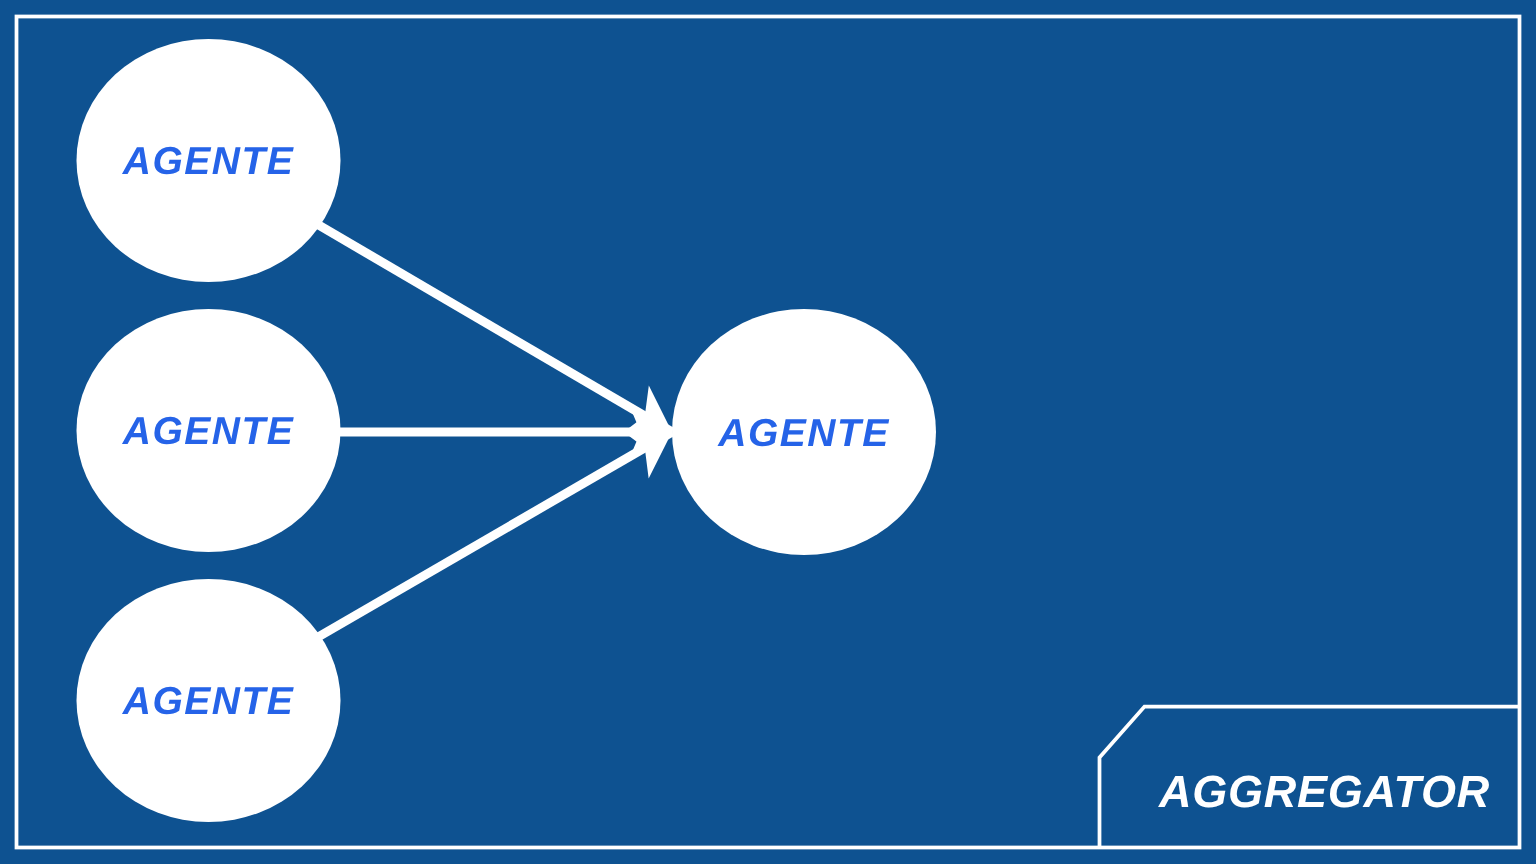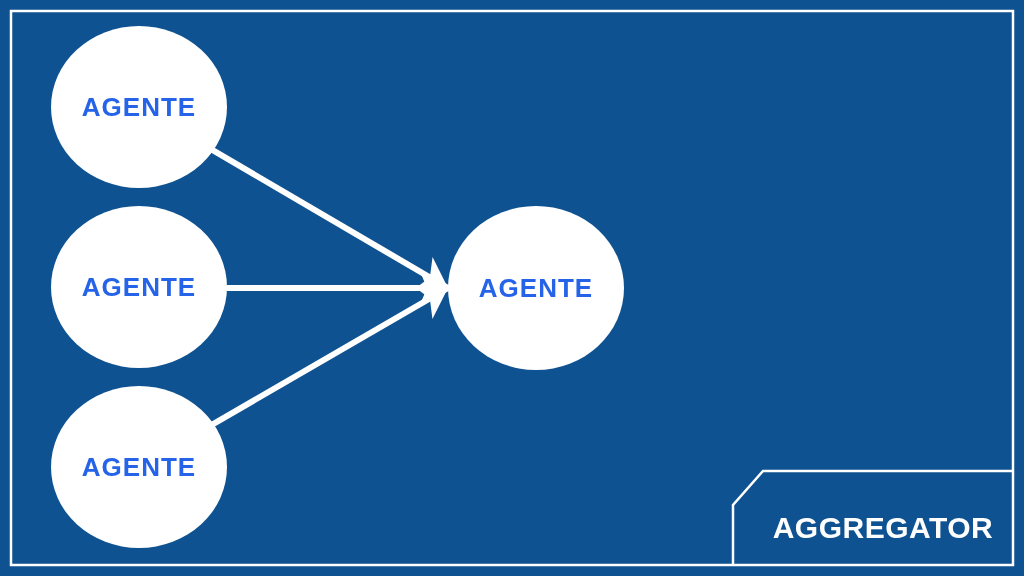--- a/index.html
+++ b/index.html
@@ -8,20 +8,21 @@
     background: #0E5291;
     width: 1024px;
     height: 576px;
     overflow: hidden;
     font-family: "Liberation Sans", sans-serif;
   }
   .stage {
     position: relative;
     width: 988px;
     height: 576px;
+    font-style: italic;
   }
   svg { display: block; }
   .node-label {
     font-family: "Liberation Sans", sans-serif;
     font-weight: bold;
     font-size: 26px;
     fill: #2563E8;
     letter-spacing: 1px;
   }
   .aggregator-label {

